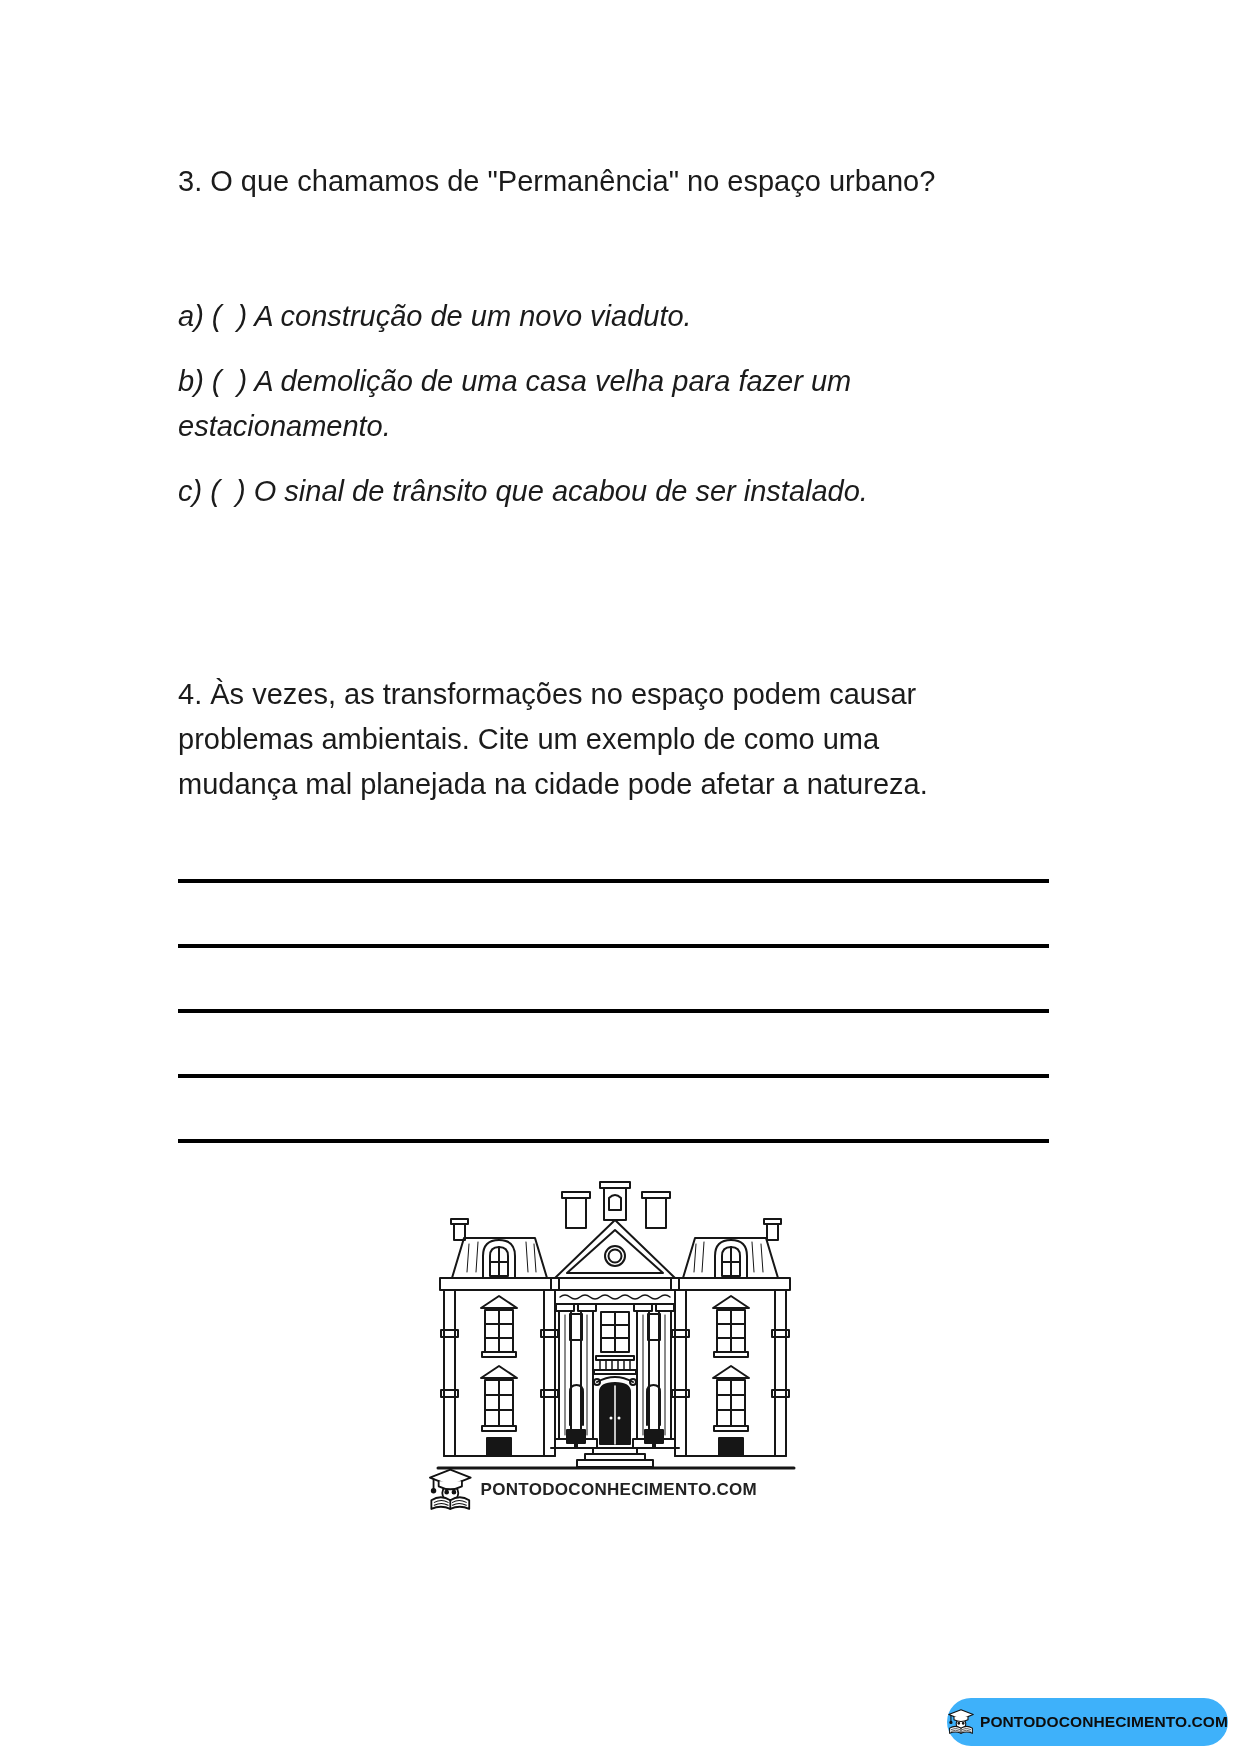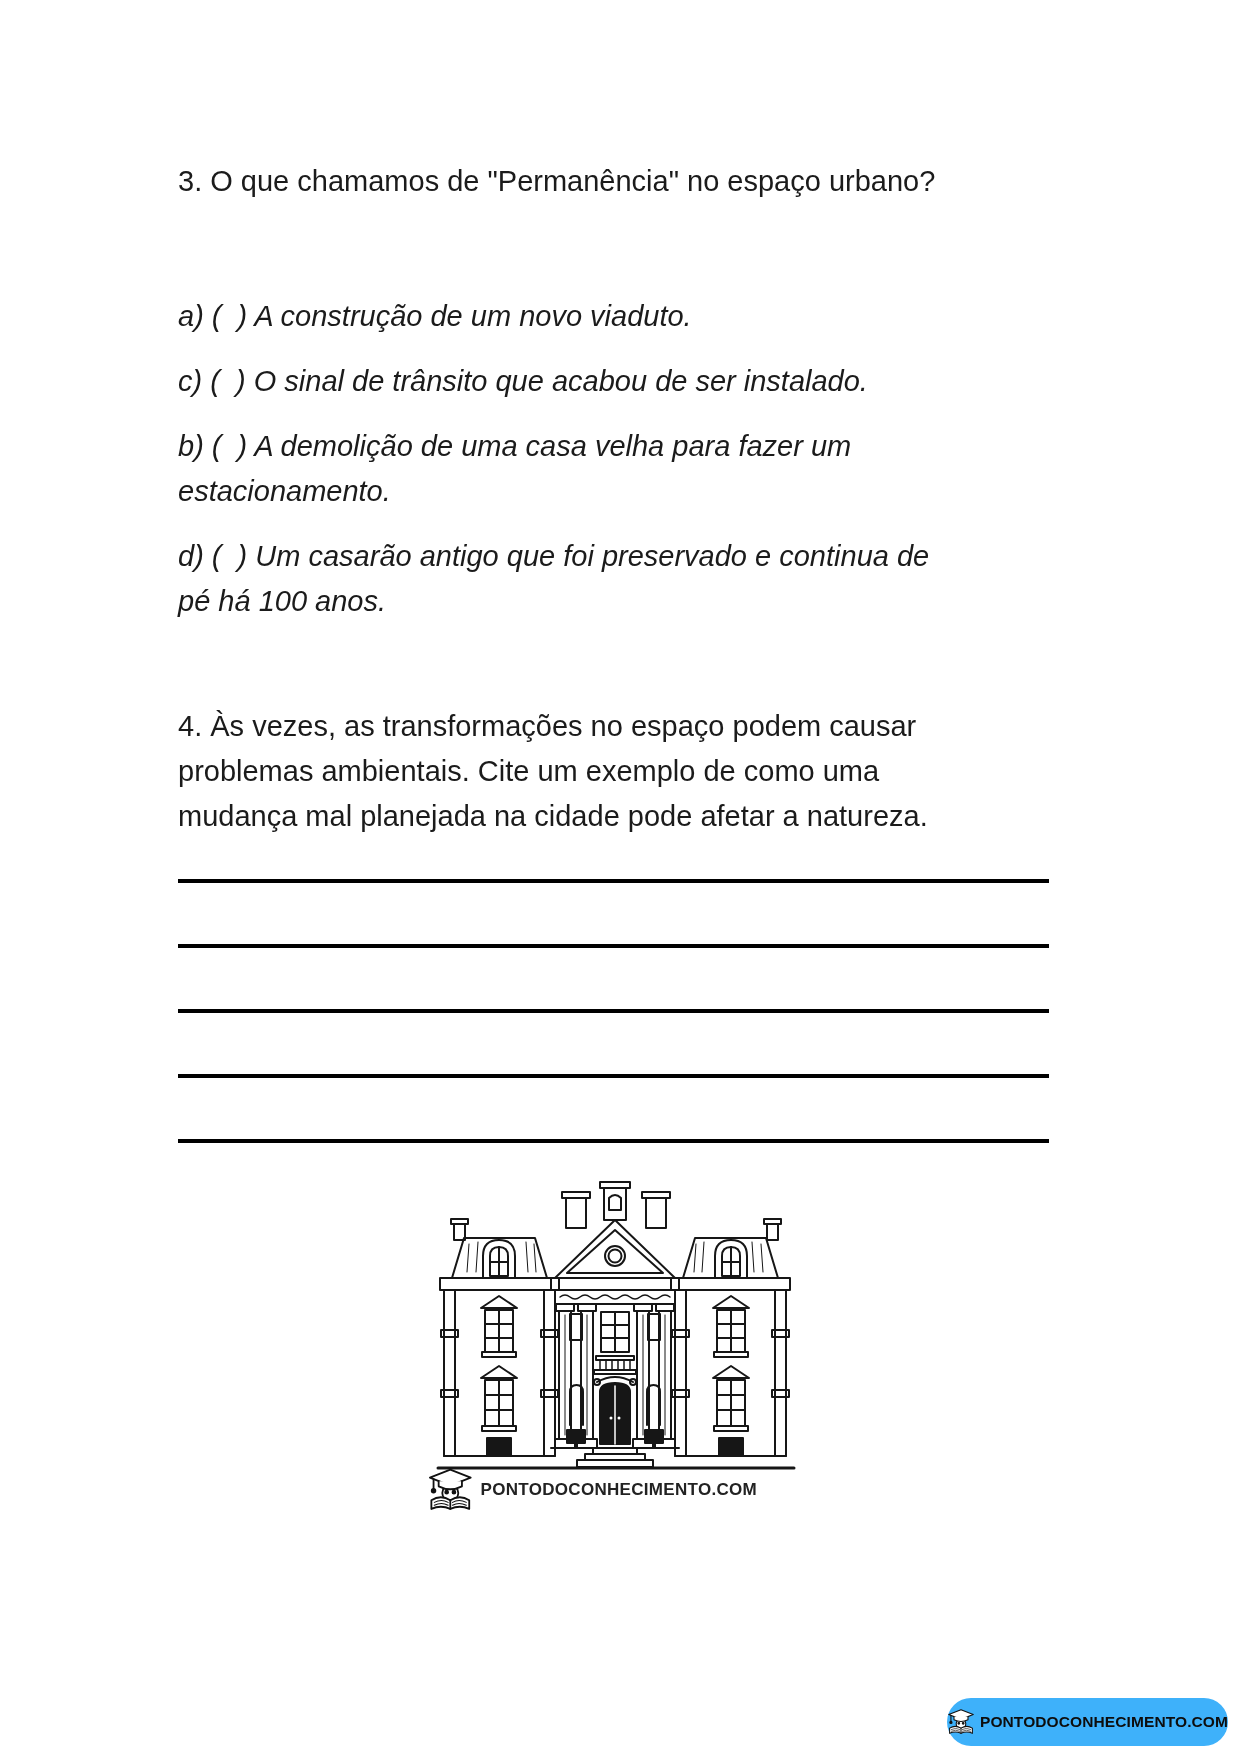--- a/index.html
+++ b/index.html
@@ -16,21 +16,21 @@
     font-size:29px;
     line-height:45px;
     color:#1b1b1b;
     white-space:pre-wrap;
     margin:0;
   }
   .text-block { position:absolute; left:178px; width:940px; }
   #q3-title { top:159px; }
   .options { position:absolute; left:178px; top:294px; width:940px; }
   .option { margin:0 0 20px 0;font-style:italic; }
-  #q4-text { top:704px; }
+  #q4-text { top:672px; }
   .answer-lines { position:absolute; left:178px; top:818px; width:871px; }
   .answer-line { height:61px; border-bottom:4px solid #000; margin:0 0 0 0; }
   .illustration { position:absolute; left:436px; top:1180px; width:360px; height:292px; margin:0; }
   .mansion { display:block; width:360px; height:292px; }
   .logo-row {
     position:absolute; left:427px; top:1464px; width:330px; height:52px;
     display:flex; align-items:center; justify-content:center; gap:7px;
   }
   .logo-text {
     font-size:17px; font-weight:bold; color:#222222; letter-spacing:0.3px;
@@ -52,25 +52,23 @@
 </style>
 </head>
 <body>
 
 <div class="page">
 
   <p class="text-block" id="q3-title">3. O que chamamos de "Permanência" no espaço urbano?</p>
 
   <div class="options">
     <p class="option">a) (  ) A construção de um novo viaduto.</p>
-    <p class="option">c) (  ) O sinal de trânsito que acabou de ser instalado.</p>
     <p class="option">b) (  ) A demolição de uma casa velha para fazer um
 estacionamento.</p>
-    <p class="option">d) (  ) Um casarão antigo que foi preservado e continua de
-pé há 100 anos.</p>
+    <p class="option">c) (  ) O sinal de trânsito que acabou de ser instalado.</p>
   </div>
 
   <p class="text-block" id="q4-text">4. Às vezes, as transformações no espaço podem causar
 problemas ambientais. Cite um exemplo de como uma
 mudança mal planejada na cidade pode afetar a natureza.</p>
 
   <div class="answer-lines" id="answer-lines">
       <div class="answer-line"></div>
       <div class="answer-line"></div>
       <div class="answer-line"></div>

